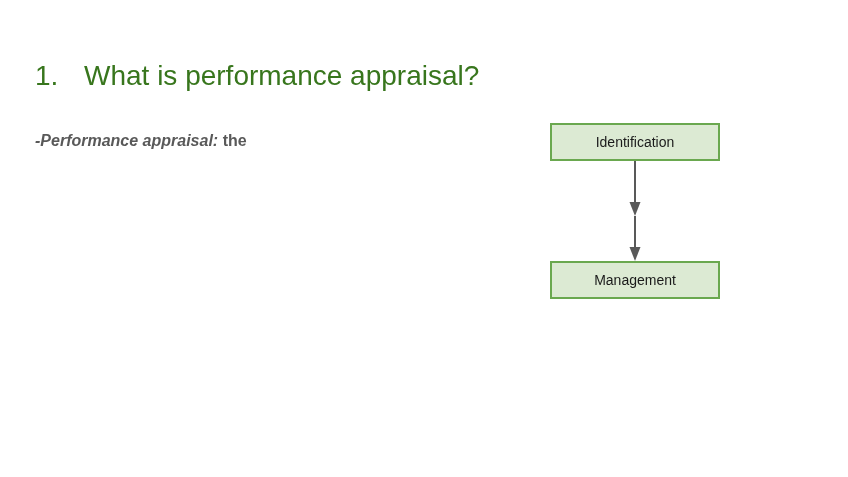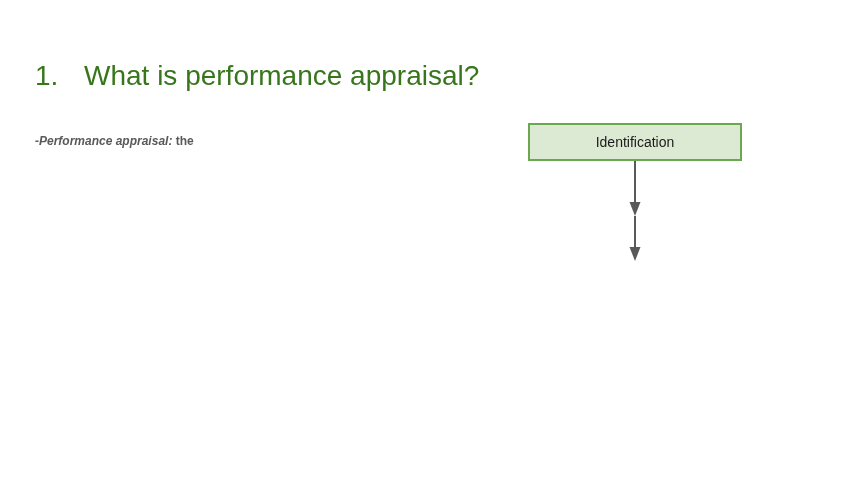--- a/index.html
+++ b/index.html
@@ -29,42 +29,42 @@
   .title-num {
     display: inline-block;
     width: 49px;
   }
   
   .body-text {
     position: absolute;
     left: 35px;
     top: 126px;
     margin: 0;
-    font-size: 12px;
+    font-size: 16px;
     line-height: 30px;
     font-weight: 700;
     color: #595959;
     white-space: nowrap;
   }
   .lead {
     font-style: italic;
   }
   
   .diagram {
     position: absolute;
     left: 528px;
     top: 123px;
     width: 214px;
     display: flex;
     flex-direction: column;
     align-items: center;
   }
   .fbox {
     box-sizing: border-box;
-    width: 214px;
+    width: 170px;
     height: 38px;
     background: #dcead3;
     border: 2px solid #6aa84f;
     display: flex;
     align-items: center;
     justify-content: center;
   }
   .fbox-label {
     font-size: 14px;
     color: #1a1a1a;
@@ -98,16 +98,19 @@
       <line x1="8" y1="0" x2="8" y2="42" stroke="#595959" stroke-width="2"></line>
       <polygon points="2.5,41 13.5,41 8,55" fill="#595959"></polygon>
     </svg>
 
 
     <svg class="arrow" width="16" height="45" viewBox="0 0 16 45" aria-hidden="true">
       <line x1="8" y1="0" x2="8" y2="32" stroke="#595959" stroke-width="2"></line>
       <polygon points="2.5,31 13.5,31 8,45" fill="#595959"></polygon>
     </svg>
 
+    <div class="fbox">
+      <span class="fbox-label">Management</span>
+    </div>
 
   </div>
 
 </div>
 
 </body></html>

